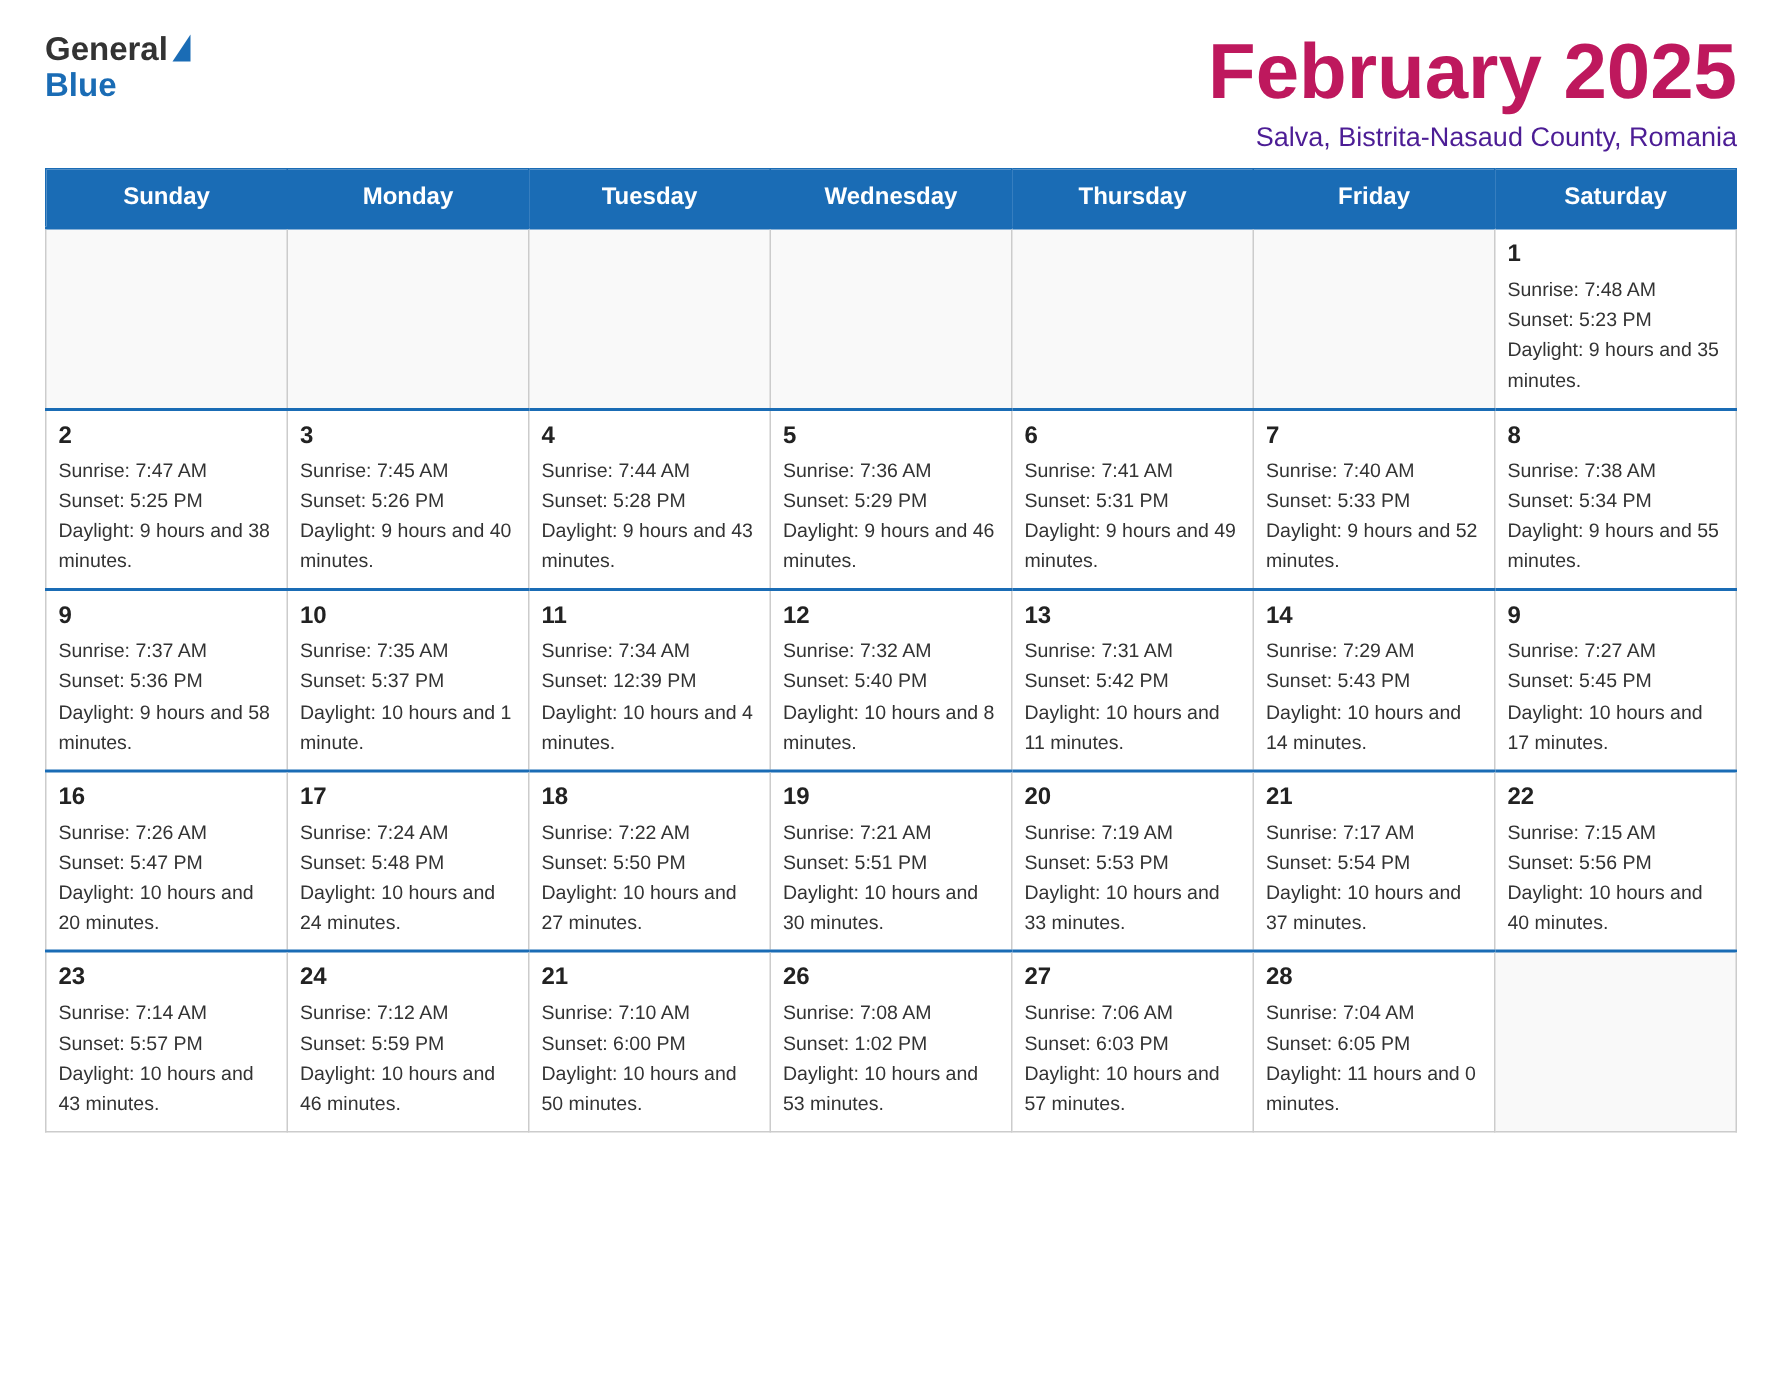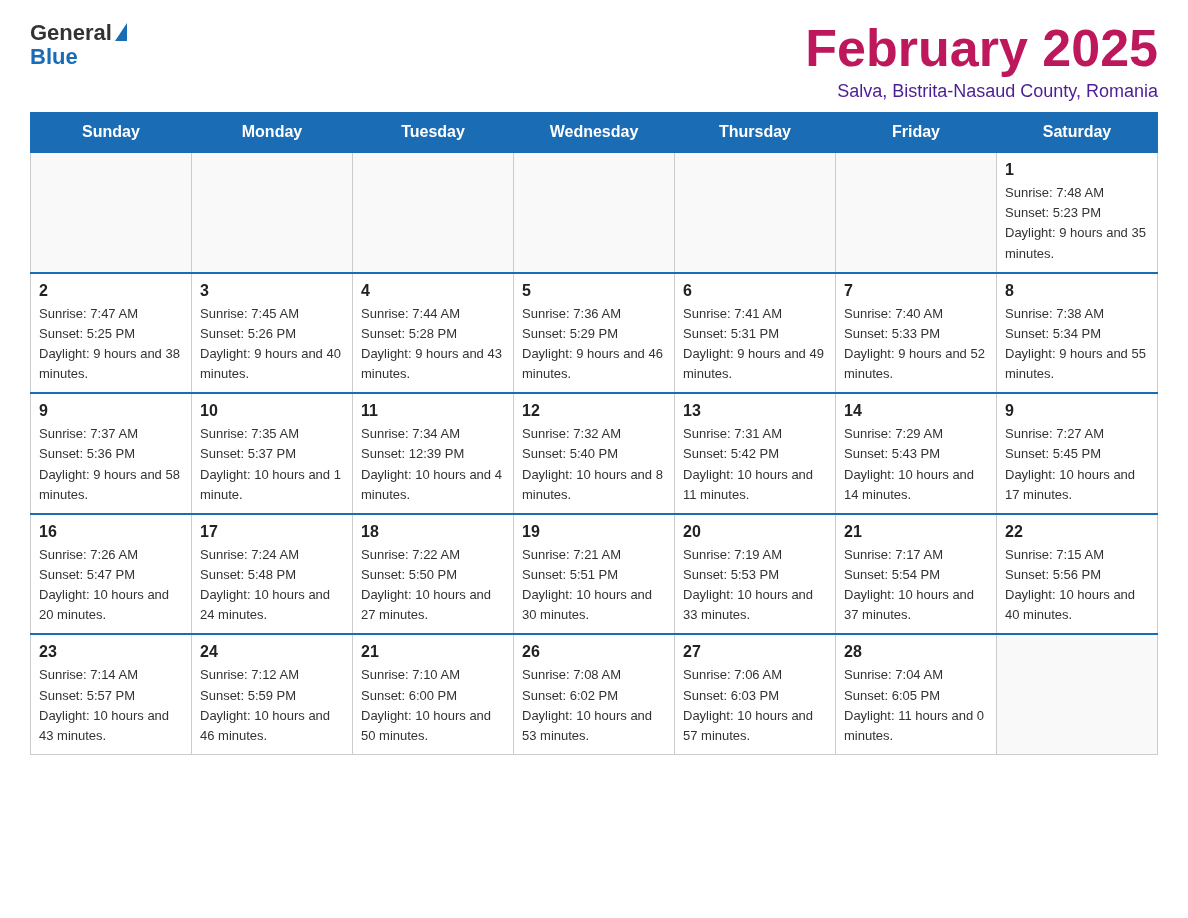--- a/index.html
+++ b/index.html
@@ -292,21 +292,21 @@
         </td>
         <td>
           <span class="day-number">21</span>
           <div class="day-info">Sunrise: 7:10 AM
 Sunset: 6:00 PM
 Daylight: 10 hours and 50 minutes.</div>
         </td>
         <td>
           <span class="day-number">26</span>
           <div class="day-info">Sunrise: 7:08 AM
-Sunset: 6:02 PM
+Sunset: 1:02 PM
 Daylight: 10 hours and 53 minutes.</div>
         </td>
         <td>
           <span class="day-number">27</span>
           <div class="day-info">Sunrise: 7:06 AM
 Sunset: 6:03 PM
 Daylight: 10 hours and 57 minutes.</div>
         </td>
         <td>
           <span class="day-number">28</span>

